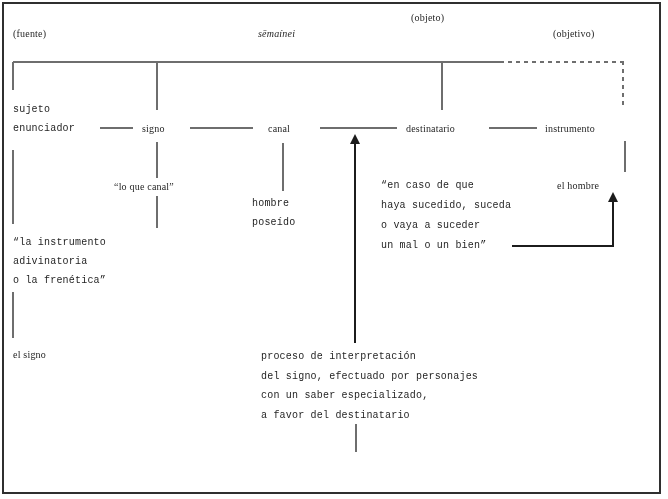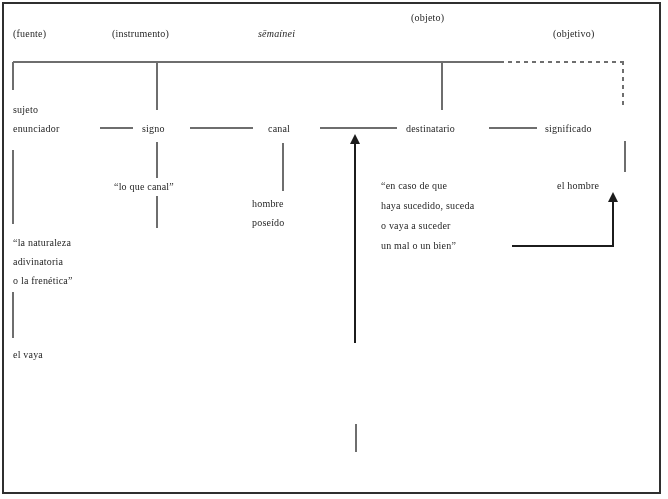--- a/index.html
+++ b/index.html
@@ -9,21 +9,21 @@
   .stage{
     position:relative; width:668px; height:499px; background:var(--bg);
     font-family:"Liberation Serif","DejaVu Serif",serif;
     font-size:10px; color:var(--text); overflow:hidden;
   }
   .frame{
     position:absolute; left:2px; top:2px; width:659px; height:492px;
     border:2px solid var(--border); box-sizing:border-box; pointer-events:none;
   }
   .txt{position:absolute; white-space:nowrap; line-height:19px; letter-spacing:.2px;}
-  .ml{white-space:pre-line;}
+  .ml{white-space:pre-line;font-family:Liberation Mono, monospace;}
   .italic{font-style:italic;}
   .lh20{line-height:20px;}
   .lh195{line-height:19.5px;}
   .hline{position:absolute; height:2px; background:var(--line);}
   .vline{position:absolute; width:2px; background:var(--line);}
   .hdash{position:absolute; height:2px;
     background:repeating-linear-gradient(90deg,var(--line) 0 4px,transparent 4px 8px);}
   .vdash{position:absolute; width:2px;
     background:repeating-linear-gradient(180deg,var(--line) 0 4px,transparent 4px 8px);}
   .ah{position:absolute; height:2px; background:var(--arrow);}
@@ -32,38 +32,37 @@
     border-left:5px solid transparent; border-right:5px solid transparent;
     border-bottom:10px solid var(--arrow);}
 </style>
 </head>
 <body>
 
 <div class="stage">
   <div class="frame"></div>
 
   <div class="txt" style="left:13px;top:24px">(fuente)</div>
-  <div class="txt" style="left:112px;top:24px">(instrumento)</div>
   <div class="txt italic" style="left:258px;top:24px">sēmaínei</div>
   <div class="txt" style="left:411px;top:8px">(objeto)</div>
   <div class="txt" style="left:553px;top:24px">(objetivo)</div>
 
   <div class="hline" style="left:13px;top:61px;width:487px"></div>
   <div class="hdash" style="left:500px;top:61px;width:123px"></div>
   <div class="vdash" style="left:622px;top:61px;height:48px"></div>
   <div class="vline" style="left:12px;top:62px;height:28px"></div>
   <div class="vline" style="left:156px;top:62px;height:48px"></div>
   <div class="vline" style="left:441px;top:62px;height:48px"></div>
 
   <div class="txt ml" style="left:13px;top:100px">sujeto
 enunciador</div>
   <div class="txt" style="left:142px;top:119px">signo</div>
   <div class="txt" style="left:268px;top:119px">canal</div>
   <div class="txt" style="left:406px;top:119px">destinatario</div>
-  <div class="txt" style="left:545px;top:119px">significado</div>
+  <div class="txt" style="left:545px;top:119px">instrumento</div>
 
   <div class="hline" style="left:100px;top:127px;width:33px"></div>
   <div class="hline" style="left:190px;top:127px;width:63px"></div>
   <div class="hline" style="left:320px;top:127px;width:77px"></div>
   <div class="hline" style="left:489px;top:127px;width:48px"></div>
 
   <div class="vline" style="left:156px;top:142px;height:36px"></div>
   <div class="vline" style="left:282px;top:143px;height:48px"></div>
   <div class="vline" style="left:624px;top:141px;height:31px"></div>
   <div class="vline" style="left:156px;top:196px;height:32px"></div>
@@ -71,26 +70,30 @@
   <div class="vline" style="left:12px;top:292px;height:46px"></div>
 
   <div class="txt" style="left:114px;top:177px">“lo que canal”</div>
   <div class="txt ml lh20" style="left:381px;top:176px">“en caso de que
 haya sucedido, suceda
 o vaya a suceder
 un mal o un bien”</div>
   <div class="txt ml" style="left:252px;top:194px">hombre
 poseído</div>
   <div class="txt" style="left:557px;top:176px">el hombre</div>
-  <div class="txt ml" style="left:13px;top:233px">“la naturaleza
+  <div class="txt ml" style="left:13px;top:233px">“la instrumento
 adivinatoria
 o la frenética”</div>
-  <div class="txt" style="left:13px;top:345px">el vaya</div>
+  <div class="txt" style="left:13px;top:345px">el signo</div>
 
   <div class="av" style="left:354px;top:143px;height:200px"></div>
   <div class="tri-up" style="left:350px;top:134px"></div>
 
   <div class="ah" style="left:512px;top:245px;width:102px"></div>
   <div class="av" style="left:612px;top:200px;height:47px"></div>
   <div class="tri-up" style="left:608px;top:192px"></div>
 
+  <div class="txt ml lh195" style="left:261px;top:347px">proceso de interpretación
+del signo, efectuado por personajes
+con un saber especializado,
+a favor del destinatario</div>
   <div class="vline" style="left:355px;top:424px;height:28px"></div>
 </div>
 
 </body></html>

